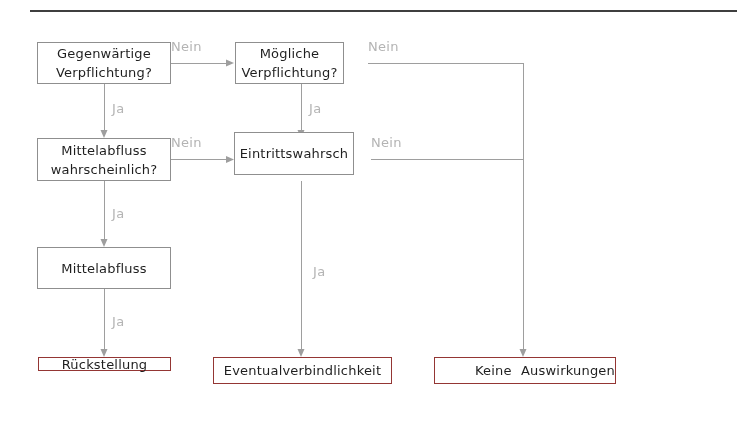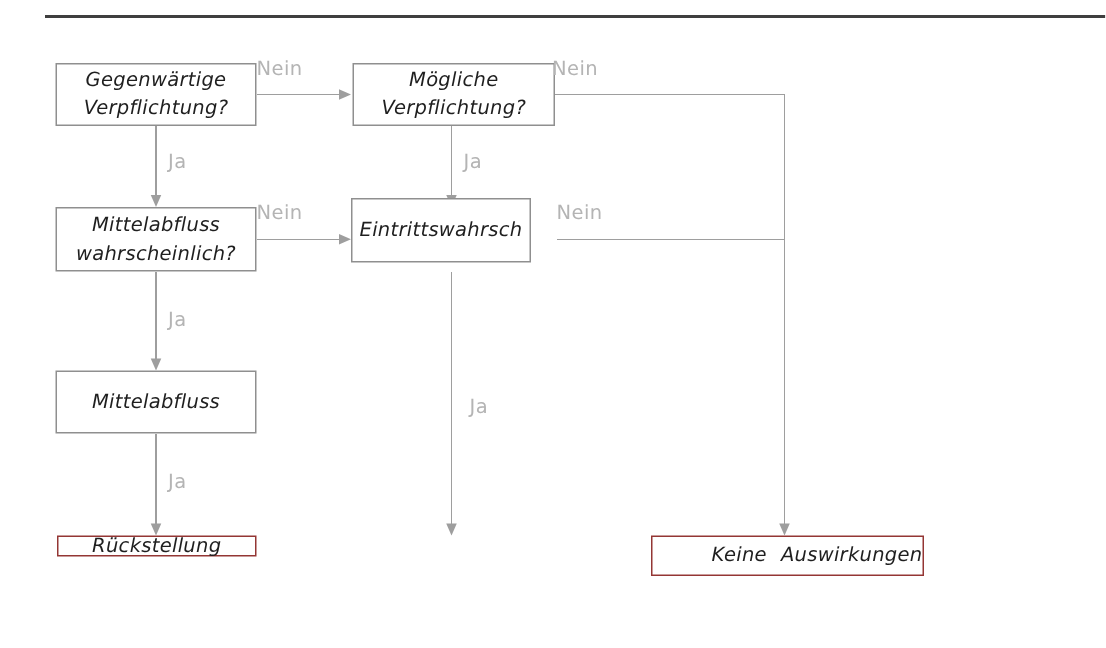--- a/index.html
+++ b/index.html
@@ -17,21 +17,20 @@
   svg.connectors{position:absolute;left:0;top:0;width:737px;height:432px;}
   .node{
     position:absolute;
     box-sizing:border-box;
     background:#ffffff;
     border:1px solid #8f8f8f;
     display:flex;flex-direction:column;align-items:center;justify-content:center;
     text-align:center;
     font-size:13px;line-height:19px;color:#1f1f1f;
     letter-spacing:0.2px;
-    font-style:italic;
   }
   .node.result{
     border:1.5px solid #943634;
   }
   .node.ws{word-spacing:5px;align-items:flex-end;}
   .elabel{
     position:absolute;
     font-size:13px;line-height:15px;
     color:#b4b4b4;
     letter-spacing:0.3px;
@@ -67,21 +66,21 @@
       <polygon points="297.5,349 304.5,349 301,357"></polygon>
       <polygon points="519.5,349 526.5,349 523,357"></polygon>
     </g>
   </svg>
 
   <div class="node" style="left:37px;top:42px;width:134px;height:42px">
     <span>Gegenwärtige</span>
     <span>Verpflichtung?</span>
   </div>
 
-  <div class="node" style="left:235px;top:42px;width:135px;height:42px">
+  <div class="node" style="left:235px;top:42px;width:109px;height:42px">
     <span>Mögliche</span>
     <span>Verpflichtung?</span>
   </div>
 
   <div class="node" style="left:37px;top:138px;width:134px;height:43px">
     <span>Mittelabfluss</span>
     <span>wahrscheinlich?</span>
   </div>
 
   <div class="node" style="left:234px;top:132px;width:120px;height:43px">
@@ -89,20 +88,23 @@
   </div>
 
   <div class="node" style="left:37px;top:247px;width:134px;height:42px">
     <span>Mittelabfluss</span>
   </div>
 
   <div class="node result" style="left:38px;top:357px;width:133px;height:14px">
     <span>Rückstellung</span>
   </div>
 
+  <div class="node result" style="left:213px;top:357px;width:179px;height:27px">
+    <span>Eventualverbindlichkeit</span>
+  </div>
 
   <div class="node result ws" style="left:434px;top:357px;width:182px;height:27px">
     <span>Keine Auswirkungen</span>
   </div>
 
   <div class="elabel c" style="left:171px;top:39px;width:63px">Nein</div>
   <div class="elabel" style="left:112px;top:101px">Ja</div>
   <div class="elabel c" style="left:368px;top:39px;width:155px">Nein</div>
   <div class="elabel" style="left:309px;top:101px">Ja</div>
   <div class="elabel c" style="left:171px;top:135px;width:63px">Nein</div>

